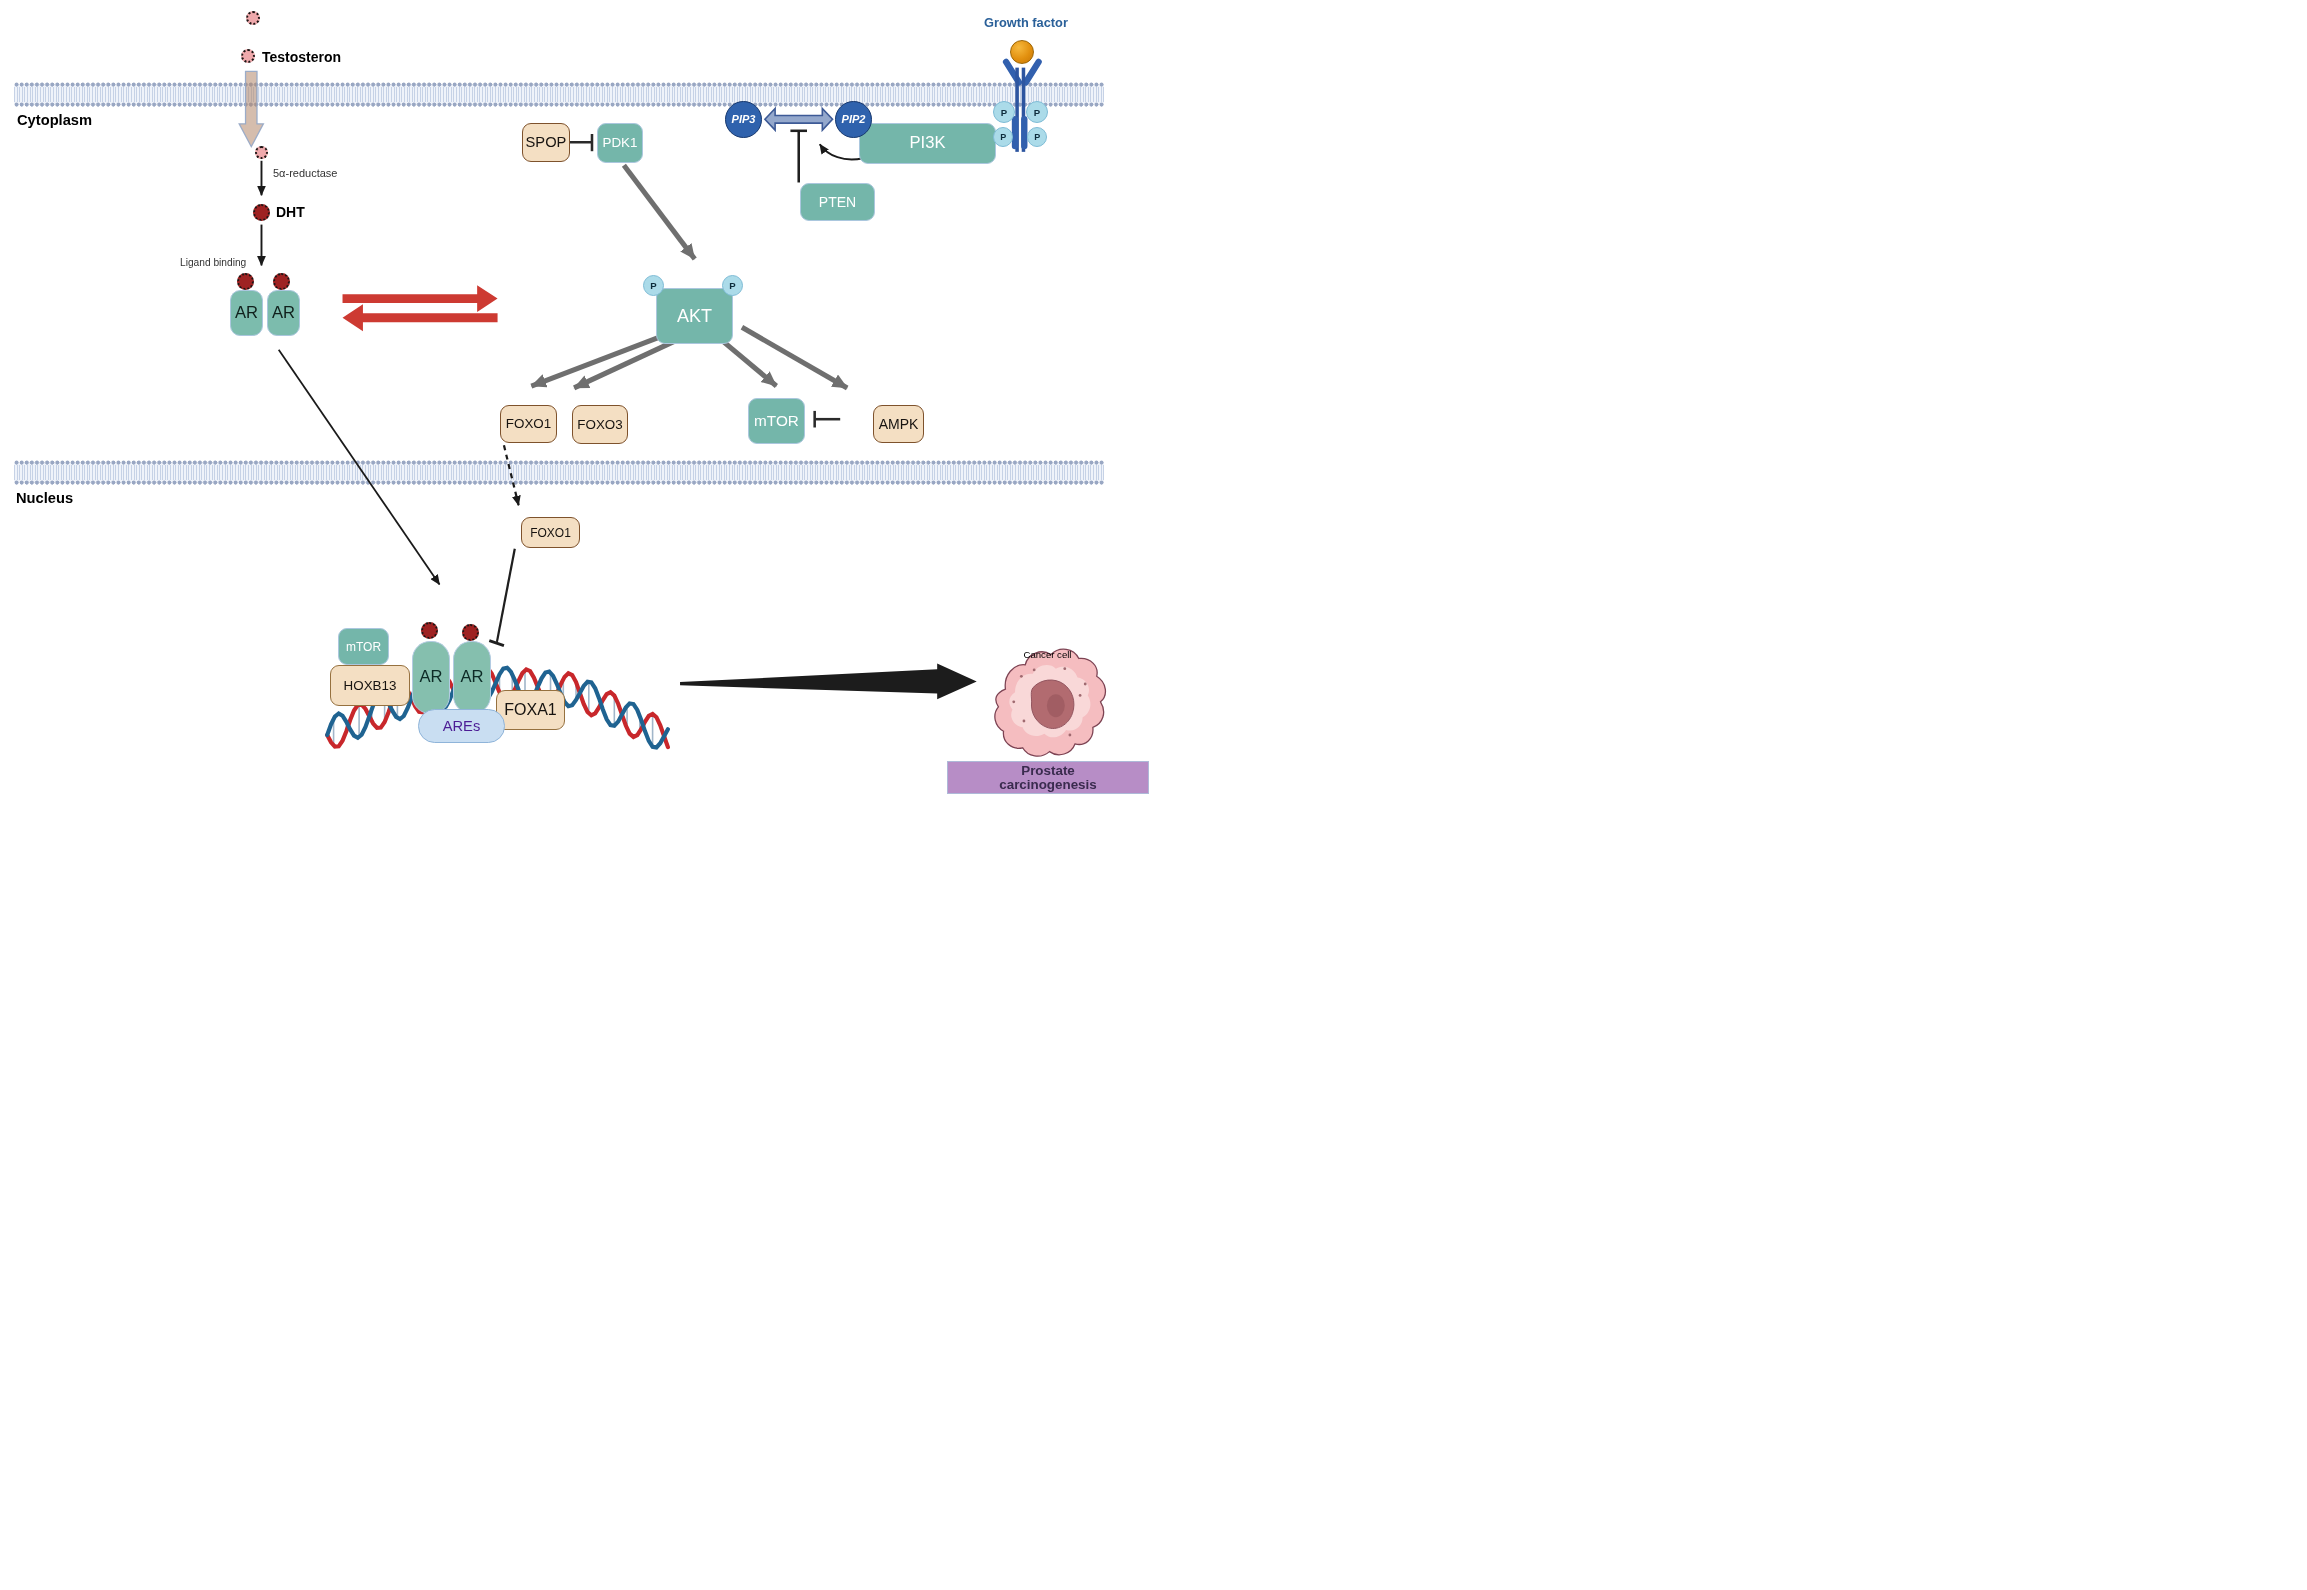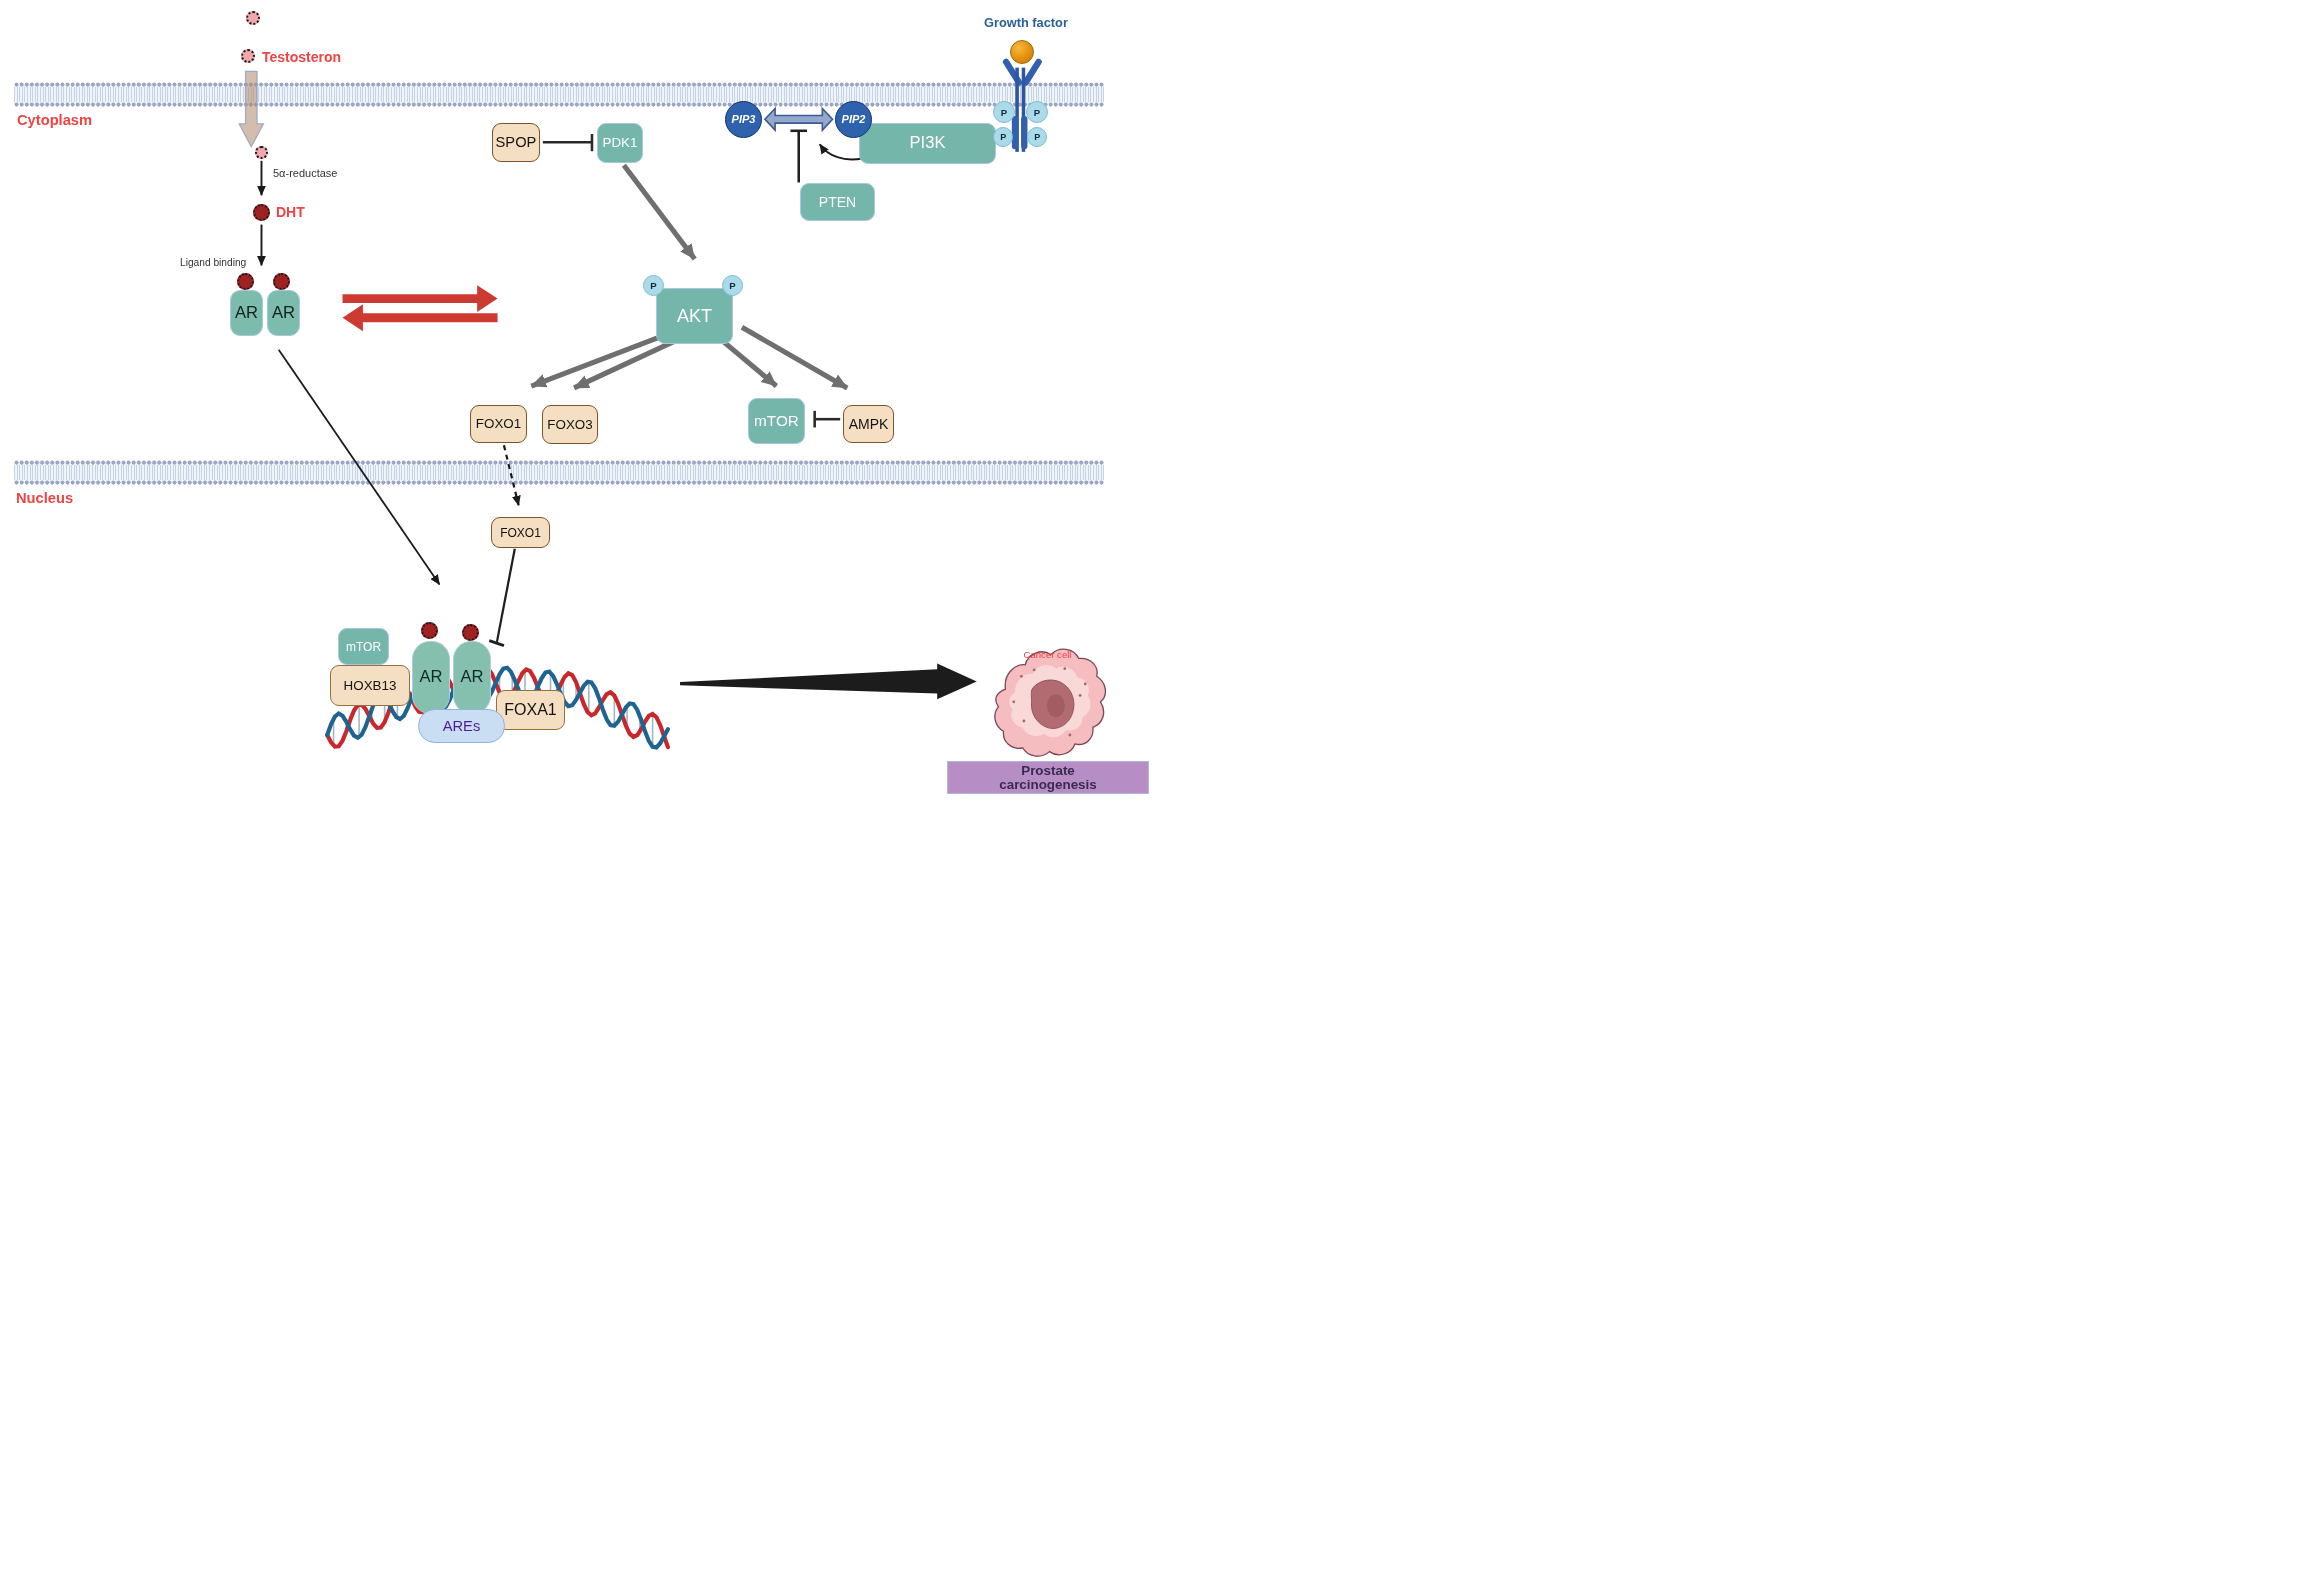--- a/index.html
+++ b/index.html
@@ -15,32 +15,32 @@
       radial-gradient(circle at 2.6px 2.6px, #99a7c3 1.9px, rgba(0,0,0,0) 2.3px) left bottom/5.1px 5.1px repeat-x,
       repeating-linear-gradient(90deg,#c6d2e6 0 1px, rgba(0,0,0,0) 1px 2.6px) center/100% 15.3px no-repeat,
       linear-gradient(#eff3fa,#eff3fa) center/100% 19px no-repeat;
   }
 
   
   .node{position:absolute;display:flex;align-items:center;justify-content:center;
         border-radius:9px;white-space:nowrap;line-height:1;}
   .teal{background:#74b6aa;border:1.9px solid #abc7de;color:#ffffff;}
   .tealn{background:#85bfae;border:1.9px solid #b3cbe2;color:#0d2b26;}
-  .tan{background:#f4dfc3;border:1.9px solid #7e522c;color:#171310;}
+  .tan{background:#f4dfc3;border:1.9px solid #7e522c;color:#171310;margin-left:30px;}
   .tan2{background:#f4dfc3;border:1.9px solid #96713f;color:#171310;}
   .ares{background:#c9def2;border:1.9px solid #8fb4d9;color:#4c1d95;border-radius:16.6px;}
   .bluecircle{background:#2f62ad;border:1.9px solid #17386e;color:#fff;border-radius:50%;font-style:italic;}
   .purple{background:#b78dc6;border:1.3px solid #aeb9d8;color:#3a2b4e;flex-direction:column;
           font-weight:bold;text-align:center;}
   .pcircle{position:absolute;background:#abdbe9;border:1.3px solid #7fbcd6;border-radius:50%;
            color:#0e2c3c;font-weight:bold;display:flex;align-items:center;justify-content:center;}
   .molecule{position:absolute;border-radius:50%;border:2.6px dotted #1e1414;}
   .mol-pink{background:#efa9ac;}
   .mol-red{background:#9e2222;}
-  .lbl{position:absolute;color:#ef4444;line-height:1.15;}
+  .lbl{position:absolute;color:#000000;line-height:1.15;}
   .bold{font-weight:bold;}
   .ball{position:absolute;border-radius:50%;
         background:radial-gradient(circle at 35% 30%, #f6b93e, #e2900f 55%, #c57607);
         border:1.3px solid #9c6606;}
 </style>
 </head>
 <body>
 
 <div id="canvas">
 

